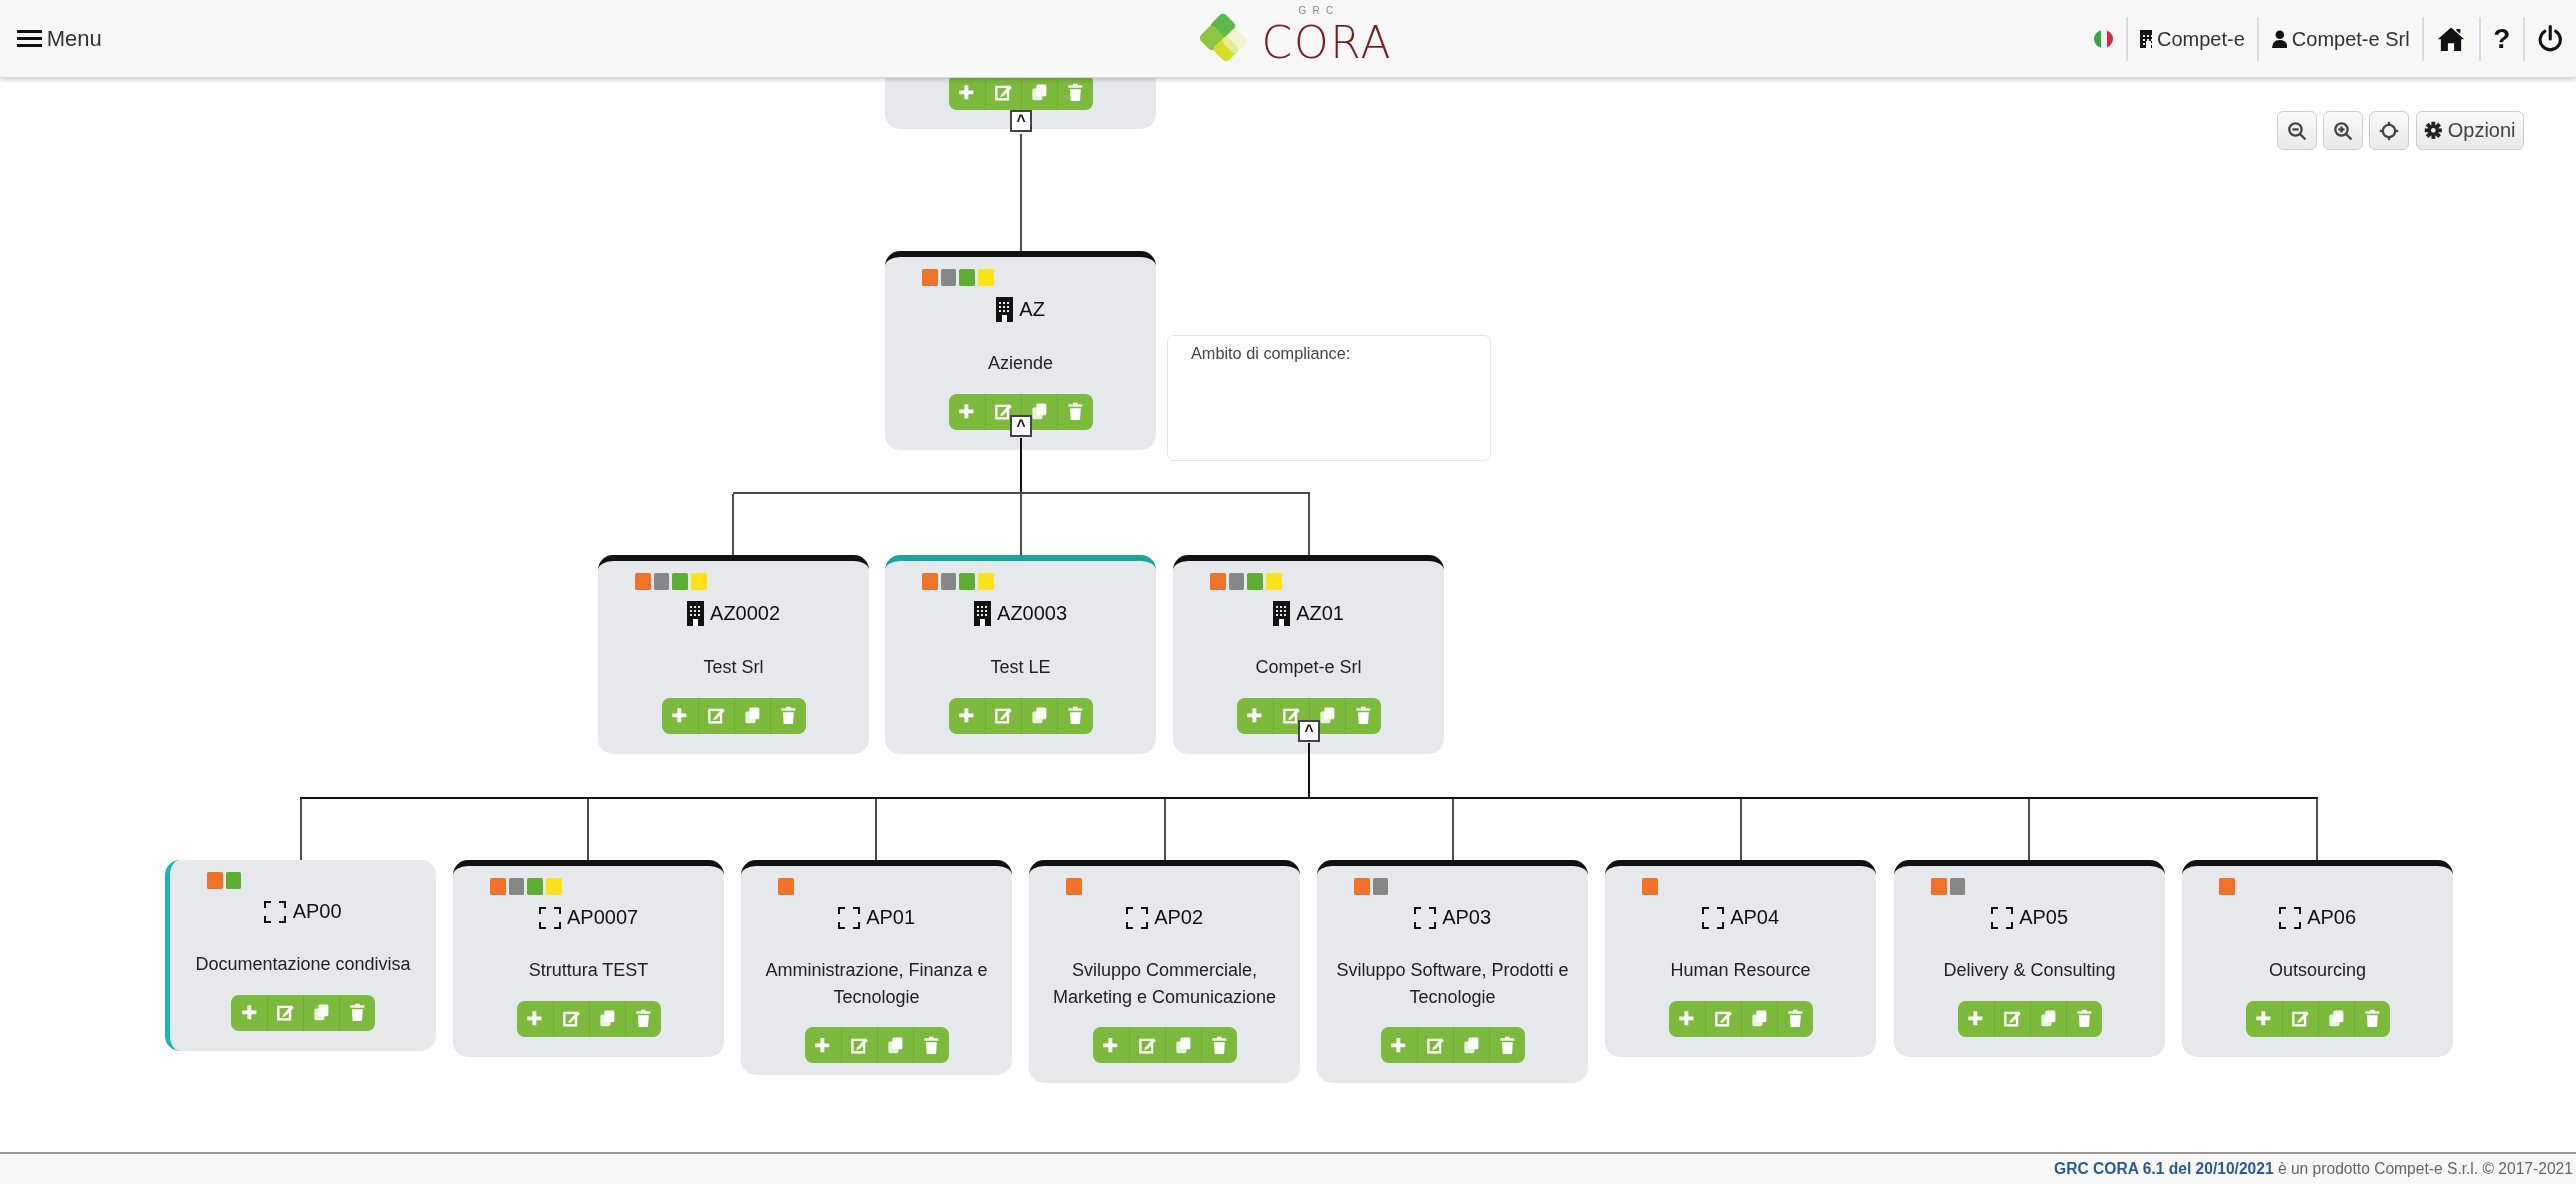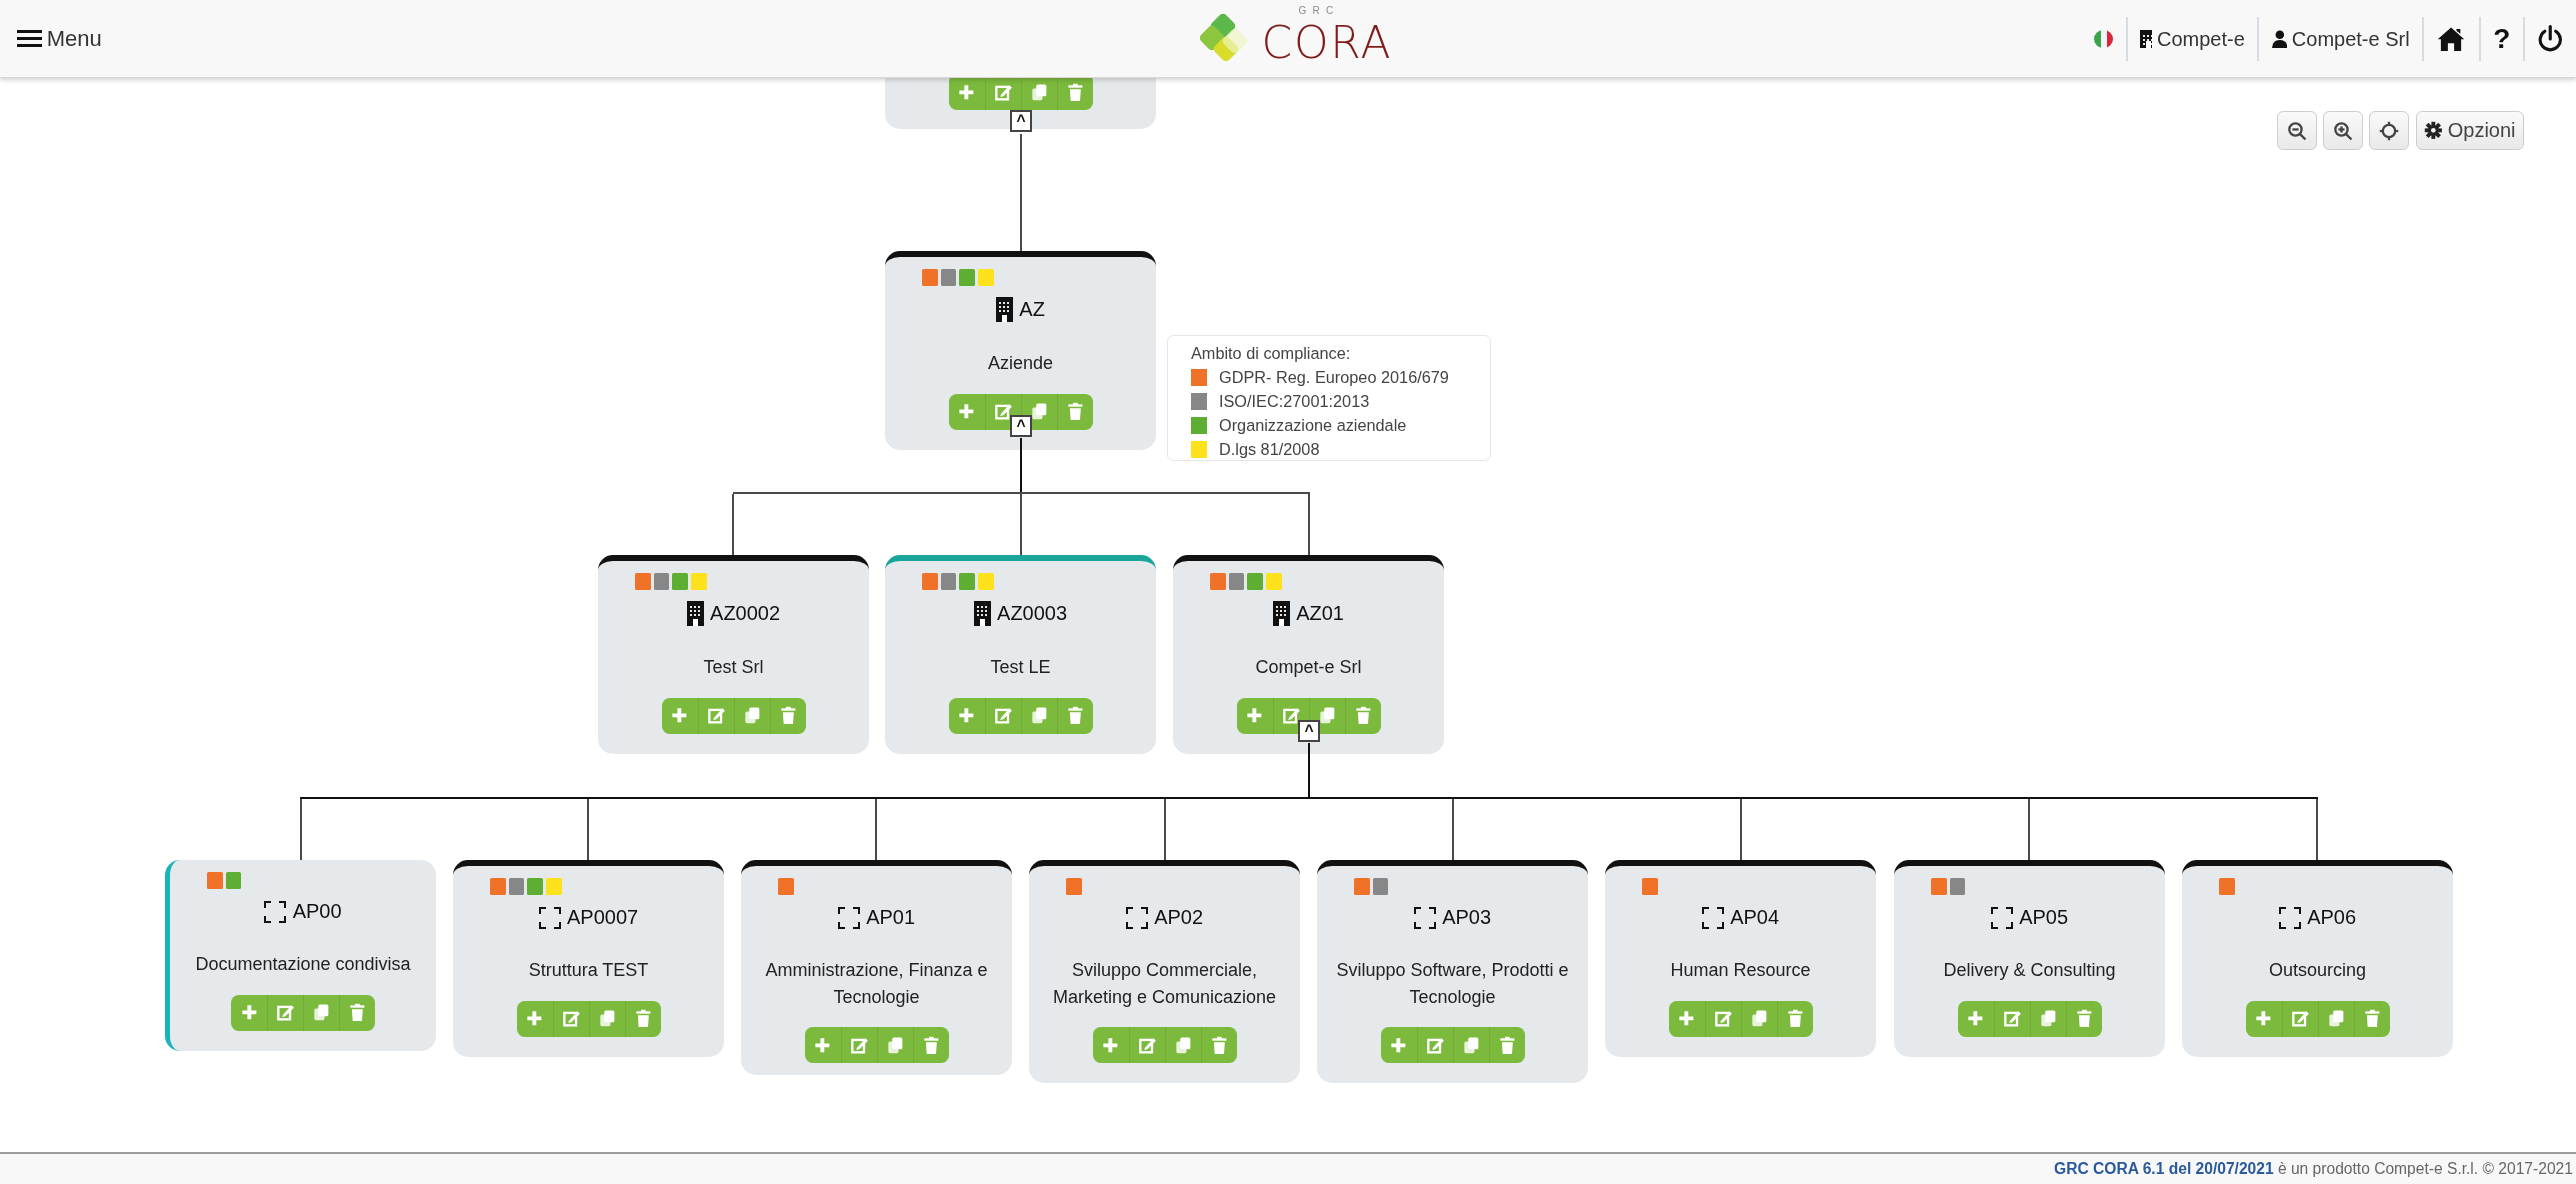--- a/index.html
+++ b/index.html
@@ -744,36 +744,18 @@
               <rect x="9" y="1" width="6" height="3" fill="#fff"></rect>
               <path d="M5 8 H19 L18 23 H6 Z" fill="#fff"></path>
             </svg>
           </span>
         </div>
       </div></div>
   </div>
 
 <div class="legend">
   <div class="legend-title">Ambito di compliance:</div>
-  <div id="legend-rows">
-      <div class="legend-row">
-        <span class="legend-sw" style="background: rgb(240, 114, 40);"></span>
-        <span>GDPR- Reg. Europeo 2016/679</span>
-      </div>
-      <div class="legend-row">
-        <span class="legend-sw" style="background: rgb(135, 135, 135);"></span>
-        <span>ISO/IEC:27001:2013</span>
-      </div>
-      <div class="legend-row">
-        <span class="legend-sw" style="background: rgb(95, 174, 52);"></span>
-        <span>Organizzazione aziendale</span>
-      </div>
-      <div class="legend-row">
-        <span class="legend-sw" style="background: rgb(253, 226, 27);"></span>
-        <span>D.lgs 81/2008</span>
-      </div>
-    </div>
 </div>
 
 <div class="footer">
-  <b>GRC CORA 6.1 del 20/07/2021</b><span> è un prodotto Compet-e S.r.l. © 2017-2021</span>
+  <b>GRC CORA 6.1 del 20/10/2021</b><span> è un prodotto Compet-e S.r.l. © 2017-2021</span>
 </div>
 
 
 </body></html>

